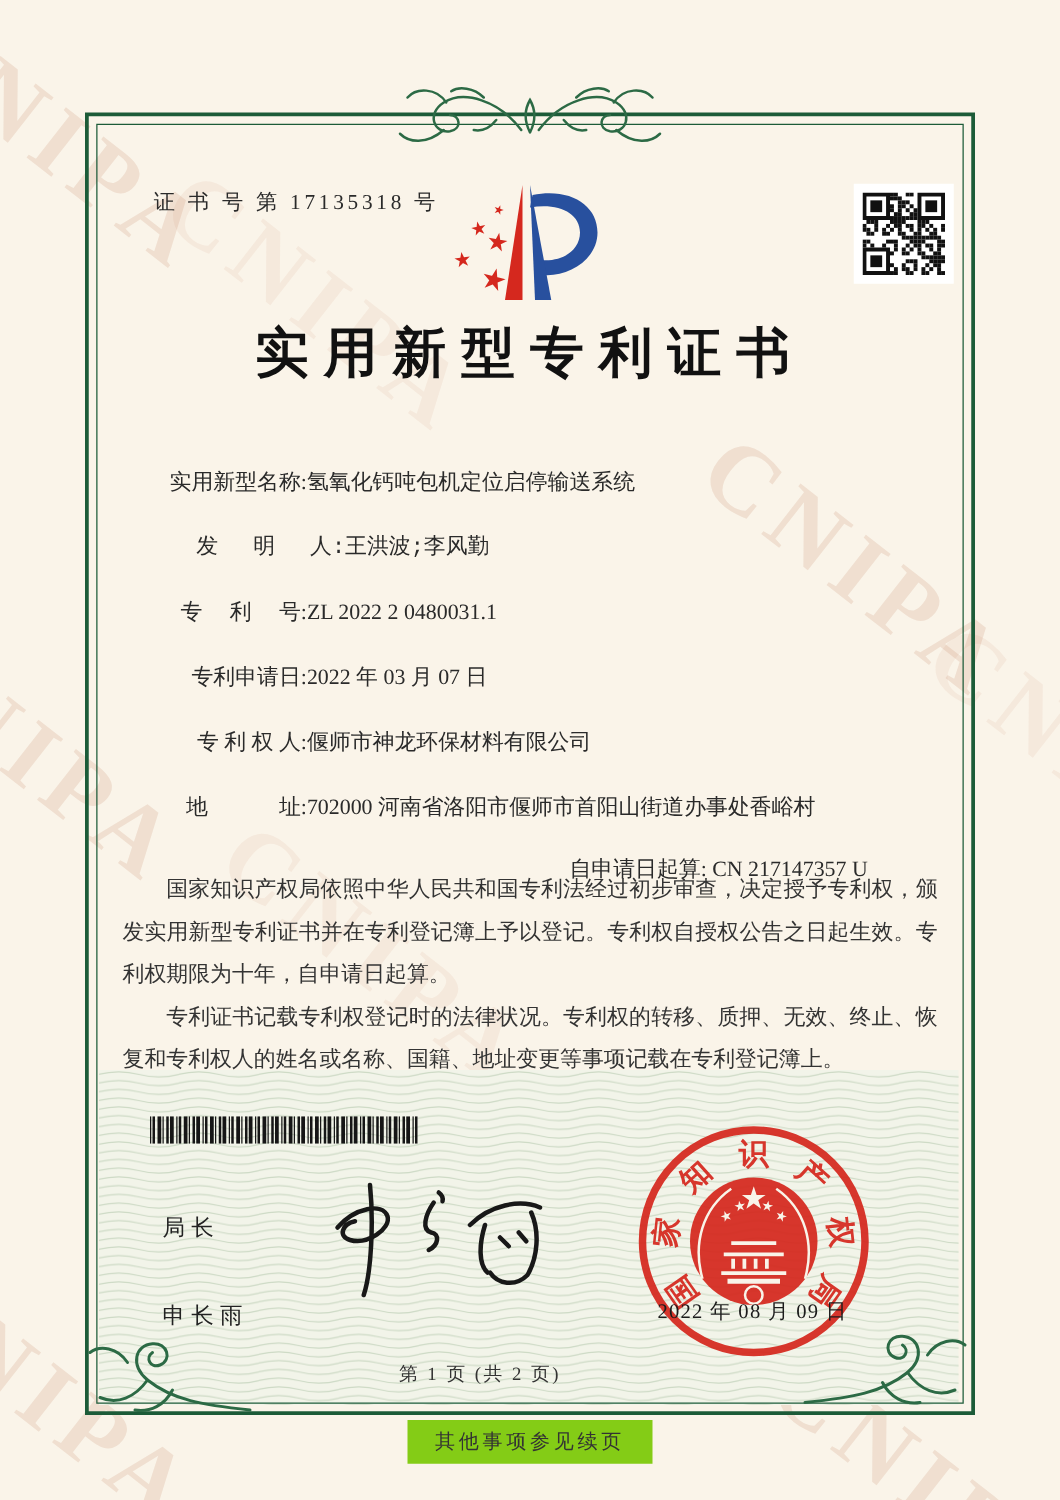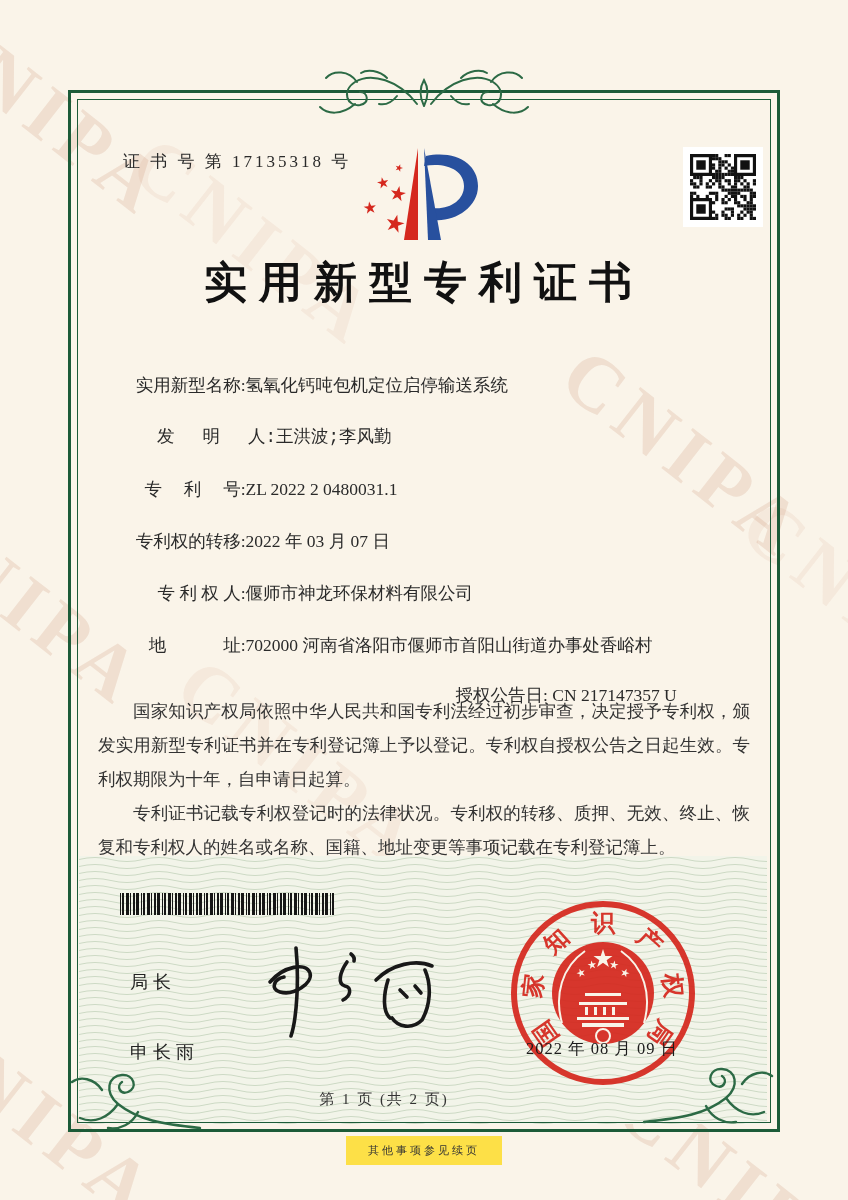--- a/index.html
+++ b/index.html
@@ -47,21 +47,21 @@
      font-family:"Liberation Sans","DejaVu Sans",sans-serif; font-size:18px; letter-spacing:5px; color:#222;}
   .signer-name{position:absolute; left:130px; top:1040px;
      font-family:"Liberation Sans","DejaVu Sans",sans-serif; font-size:18px; letter-spacing:5px; color:#222;}
   .signature{position:absolute; left:252px; top:938px;}
   .seal{position:absolute; left:505px; top:895px;}
   .seal-date{position:absolute; left:502px; top:1038px; width:200px; text-align:center;
      font-size:16.5px; letter-spacing:1px; color:#1b1b1b;}
   .footer-page{position:absolute; left:0; top:1090px; width:768px; text-align:center;
      font-size:15px; letter-spacing:2px; color:#333;}
   .bottom-note{position:absolute; left:50%; top:1136px; transform:translateX(-50%);
-     background:#fde047; padding:7px 22px; font-size:11px; letter-spacing:3px; color:#333;}
+     background:#84cc16; padding:7px 22px; font-size:16px; letter-spacing:3px; color:#333;}
 </style>
 </head>
 <body>
 
 <div class="page">
 
   <span class="wm" style="left:-40px; top:-12px;">CNIPA</span>
   <span class="wm faint" style="left:170px; top:118px;">CNIPA</span>
   <span class="wm" style="left:600px; top:330px;">CNIPA</span>
   <span class="wm" style="left:-62px; top:478px;">CNIPA</span>
@@ -307,31 +307,31 @@
   <div class="row" style="top:352px;">
     <span class="label">实用新型名称:</span><span class="value">氢氧化钙吨包机定位启停输送系统</span>
   </div>
   <div class="row" style="top:404px;font-family:Liberation Mono, monospace;">
     <span class="label">发　 明　 人:</span><span class="value">王洪波;李风勤</span>
   </div>
   <div class="row" style="top:456px;">
     <span class="label">专　 利　 号:</span><span class="value">ZL 2022 2 0480031.1</span>
   </div>
   <div class="row" style="top:508px;">
-    <span class="label">专利权的转移:</span><span class="value">2022 年 03 月 07 日</span>
+    <span class="label">专利申请日:</span><span class="value">2022 年 03 月 07 日</span>
   </div>
   <div class="row" style="top:560px;">
     <span class="label">专 利 权 人:</span><span class="value">偃师市神龙环保材料有限公司</span>
   </div>
   <div class="row" style="top:612px;">
     <span class="label">地　　　 址:</span><span class="value">702000 河南省洛阳市偃师市首阳山街道办事处香峪村</span>
   </div>
 
   <div class="grant-part" style="left:438px; top:662px;">
-    <span>授权公告日:</span><span> </span><span>CN 217147357 U</span>
+    <span>自申请日起算:</span><span> </span><span>CN 217147357 U</span>
   </div>
 
   <div class="body-text">
     <p>国家知识产权局依照中华人民共和国专利法经过初步审查，决定授予专利权，颁发实用新型专利证书并在专利登记簿上予以登记。专利权自授权公告之日起生效。专利权期限为十年，自申请日起算。</p>
     <p>专利证书记载专利权登记时的法律状况。专利权的转移、质押、无效、终止、恢复和专利权人的姓名或名称、国籍、地址变更等事项记载在专利登记簿上。</p>
   </div>
 
   <svg class="barcode" width="218" height="22">
     <g id="barcode-bars" fill="#161616">
         <rect x="0" y="0" width="1" height="22"></rect>

